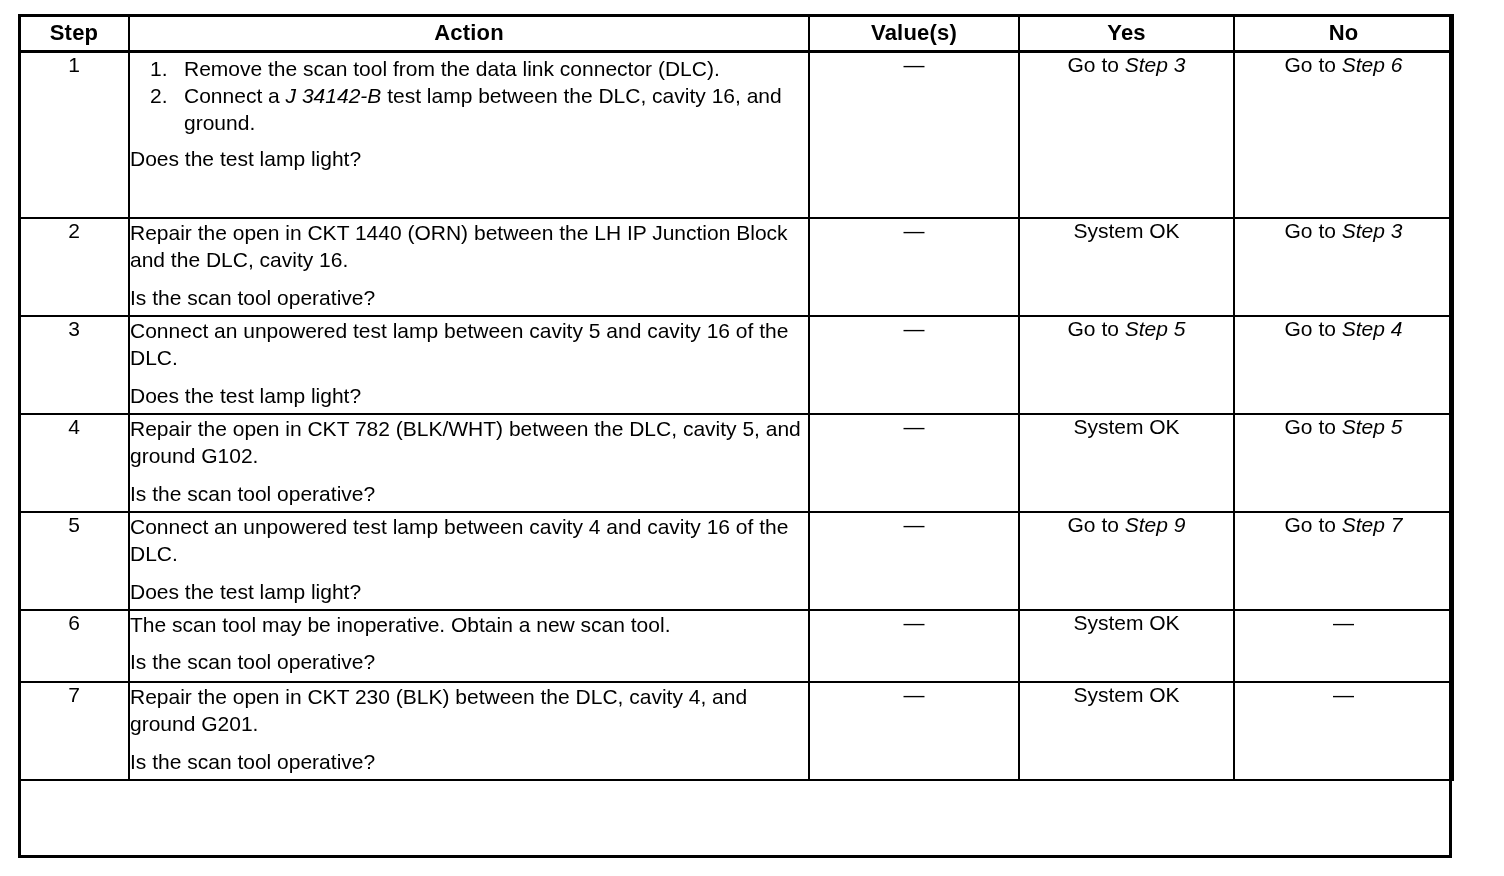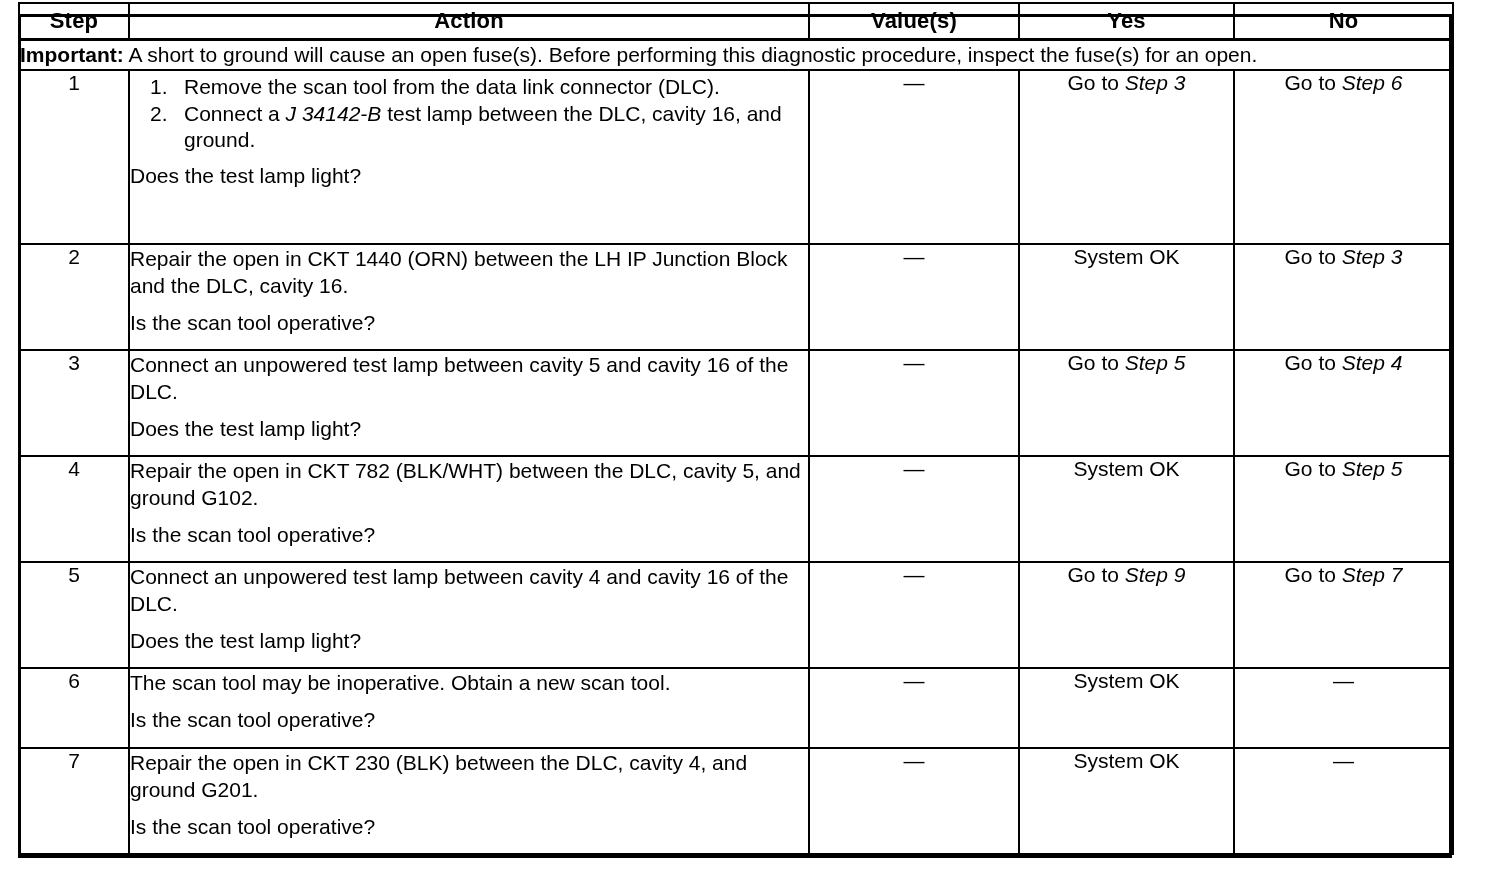--- a/index.html
+++ b/index.html
@@ -18,21 +18,21 @@
   .sheet {
     position: relative;
     width: 1504px;
     height: 876px;
     background: #ffffff;
   }
 
   table.diag {
     position: absolute;
     left: 18px;
-    top: 2px;
+    top: 14px;
     width: 1434px;
     border-collapse: collapse;
     table-layout: fixed;
     background: #ffffff;
   }
 
   table.diag td, table.diag th {
     border: 2px solid #000000;
     padding: 0;
     vertical-align: top;
@@ -127,21 +127,21 @@
   .dash {
     display: inline-block;
     font-size: 21px;
     line-height: 1;
   }
 
   
   .va-mid    { vertical-align: middle; }
   .va-bot    { vertical-align: bottom; }
 
-  td.yes.va-bot, td.no.va-bot { padding-bottom: 8px; }
+  td.yes.va-bot, td.no.va-bot { }
 
   i, .it { font-style: italic; }
 
   
   tr.r1 td { height: 164px; }
   tr.r2 td { height: 96px; }
   tr.r3 td { height: 96px; }
   tr.r4 td { height: 96px; }
   tr.r5 td { height: 96px; }
   tr.r6 td { height: 70px; }
@@ -164,23 +164,20 @@
       <tr class="hdr">
         <th>Step</th>
         <th>Action</th>
         <th>Value(s)</th>
         <th>Yes</th>
         <th>No</th>
       </tr>
     </thead>
     <tbody>
 
-      <tr>
-        <td class="important" colspan="5"><b>Important:</b> <span>A short to ground will cause an open fuse(s). Before performing this diagnostic procedure, inspect the fuse(s) for an open.</span></td>
-      </tr>
 
       <tr class="r1">
         <td class="stepnum">1</td>
         <td class="action">
           <ol class="steps">
             <li><span>Remove the scan tool from the data link connector (DLC).</span></li>
             <li>Connect a <i>J 34142-B</i> test lamp between the DLC, cavity 16, and ground.</li>
           </ol>
           <div class="para">Does the test lamp light?</div>
         </td>

